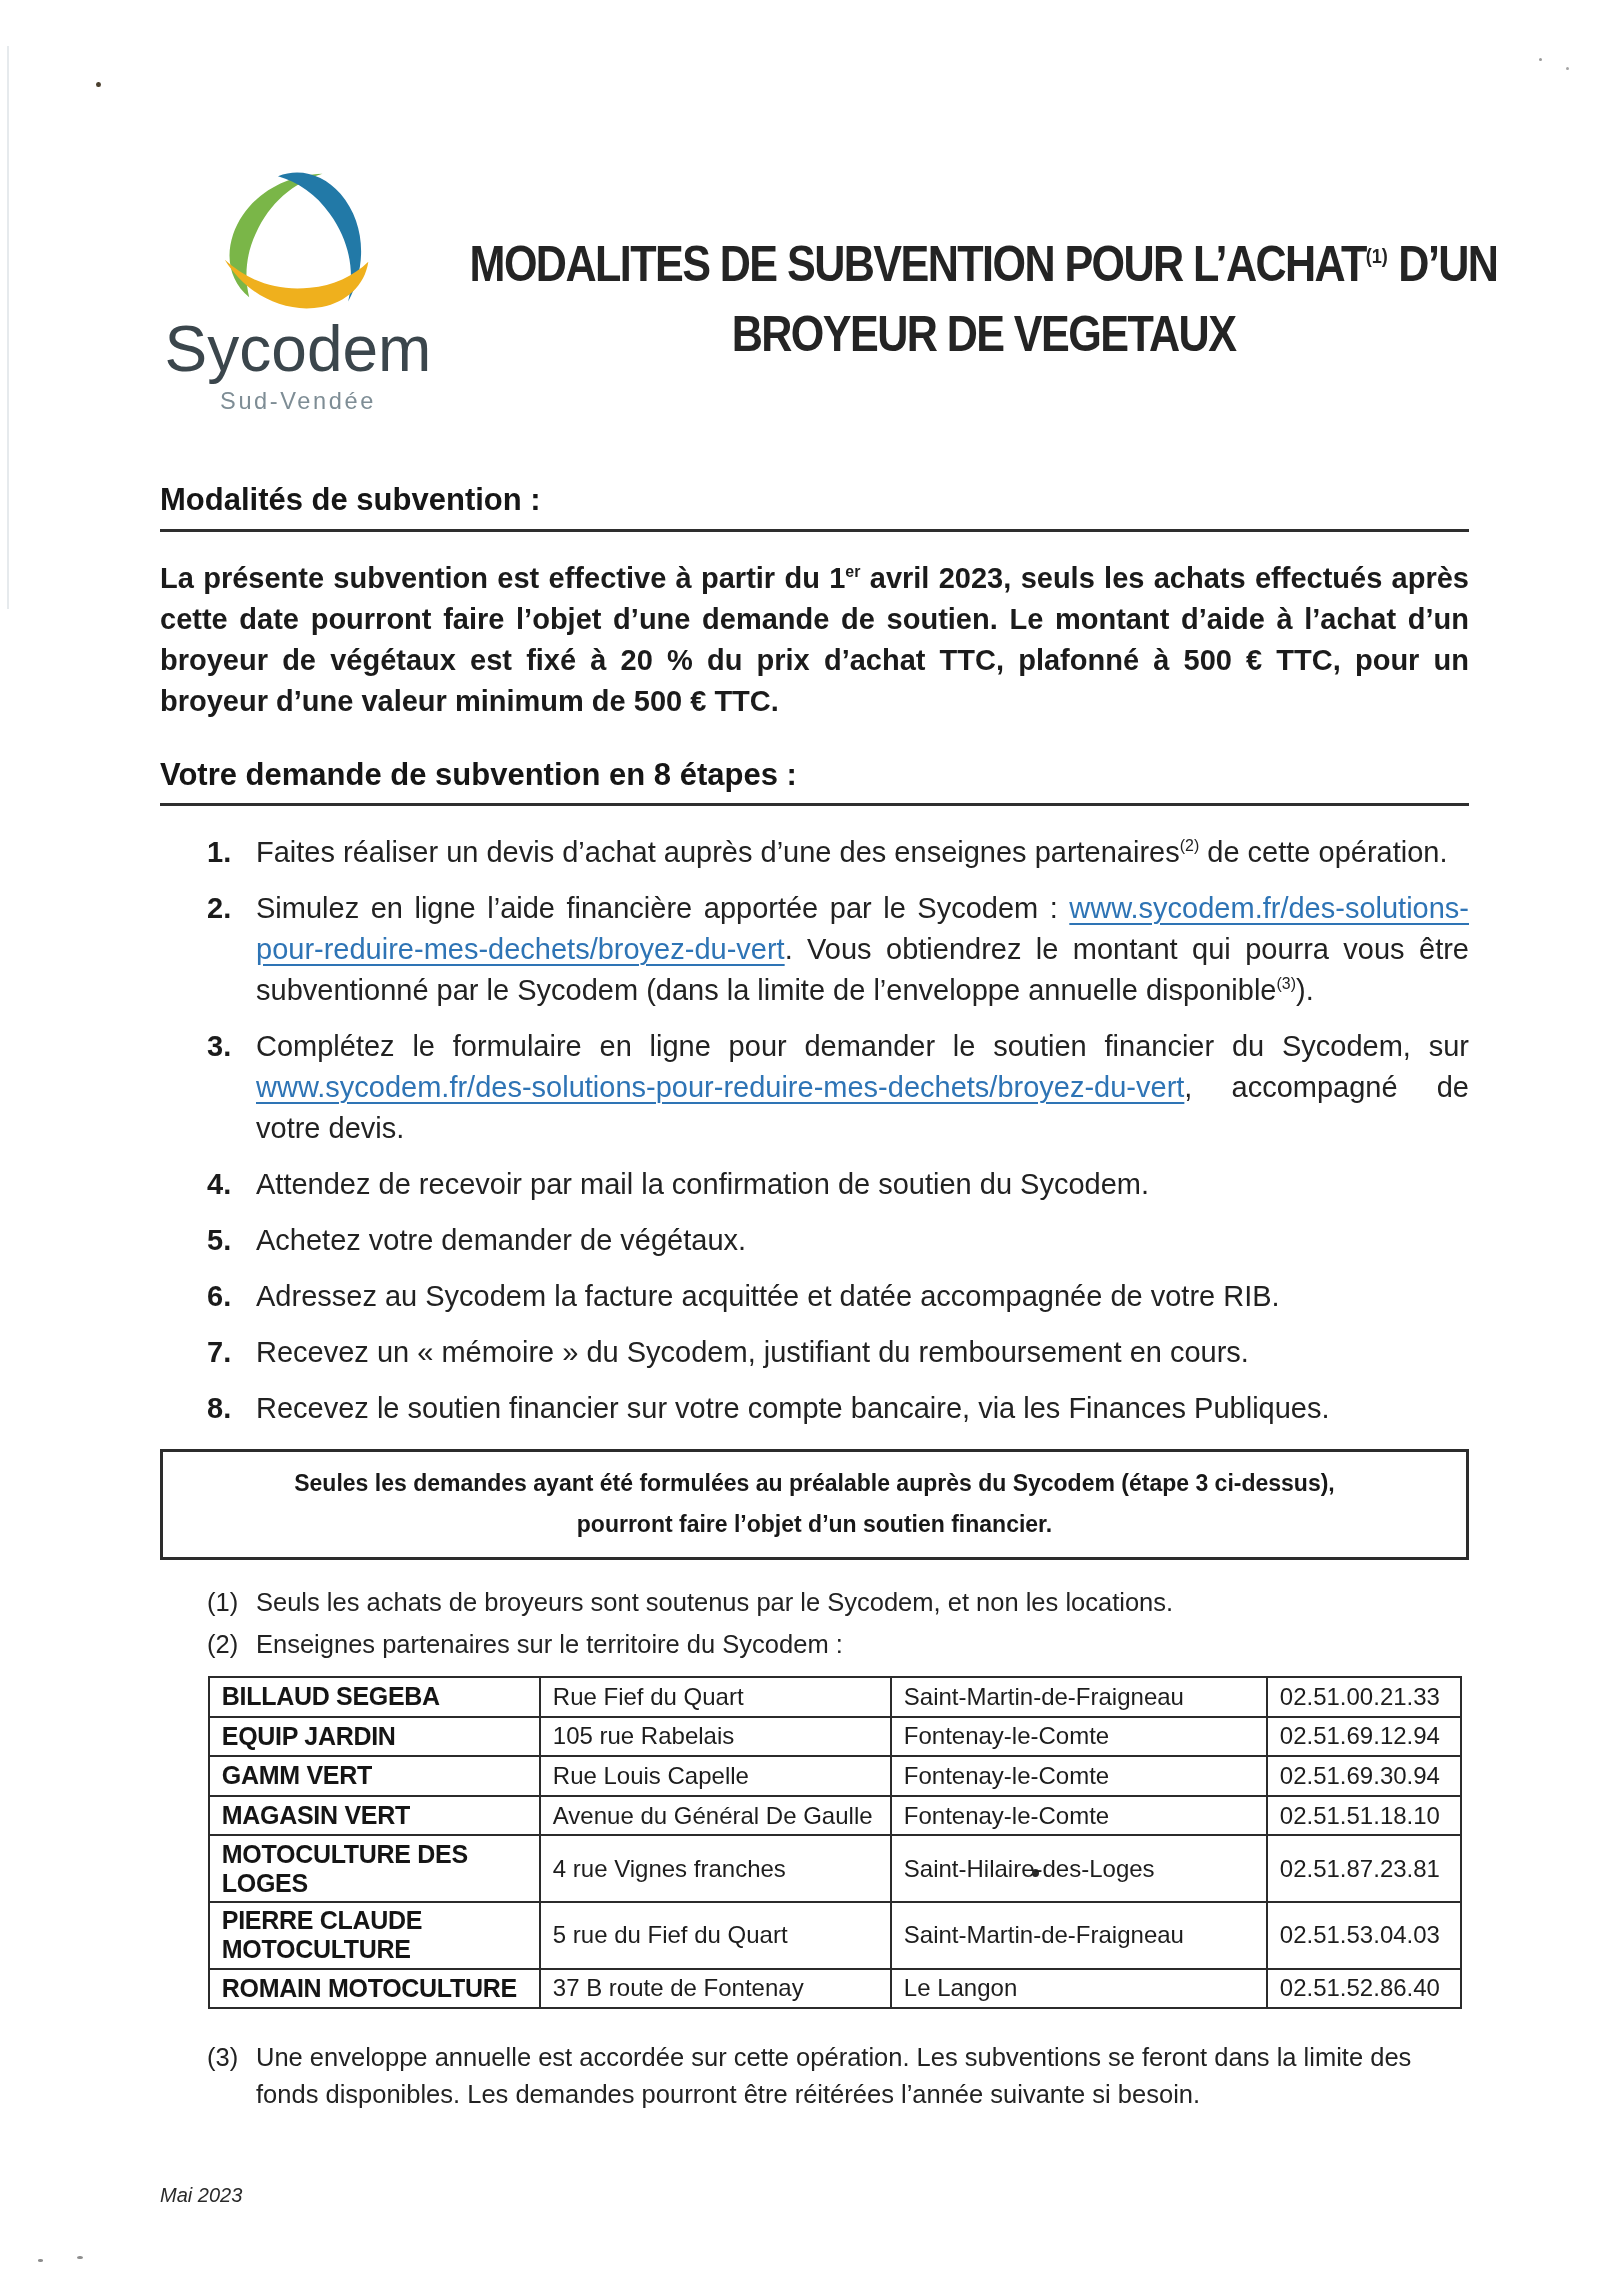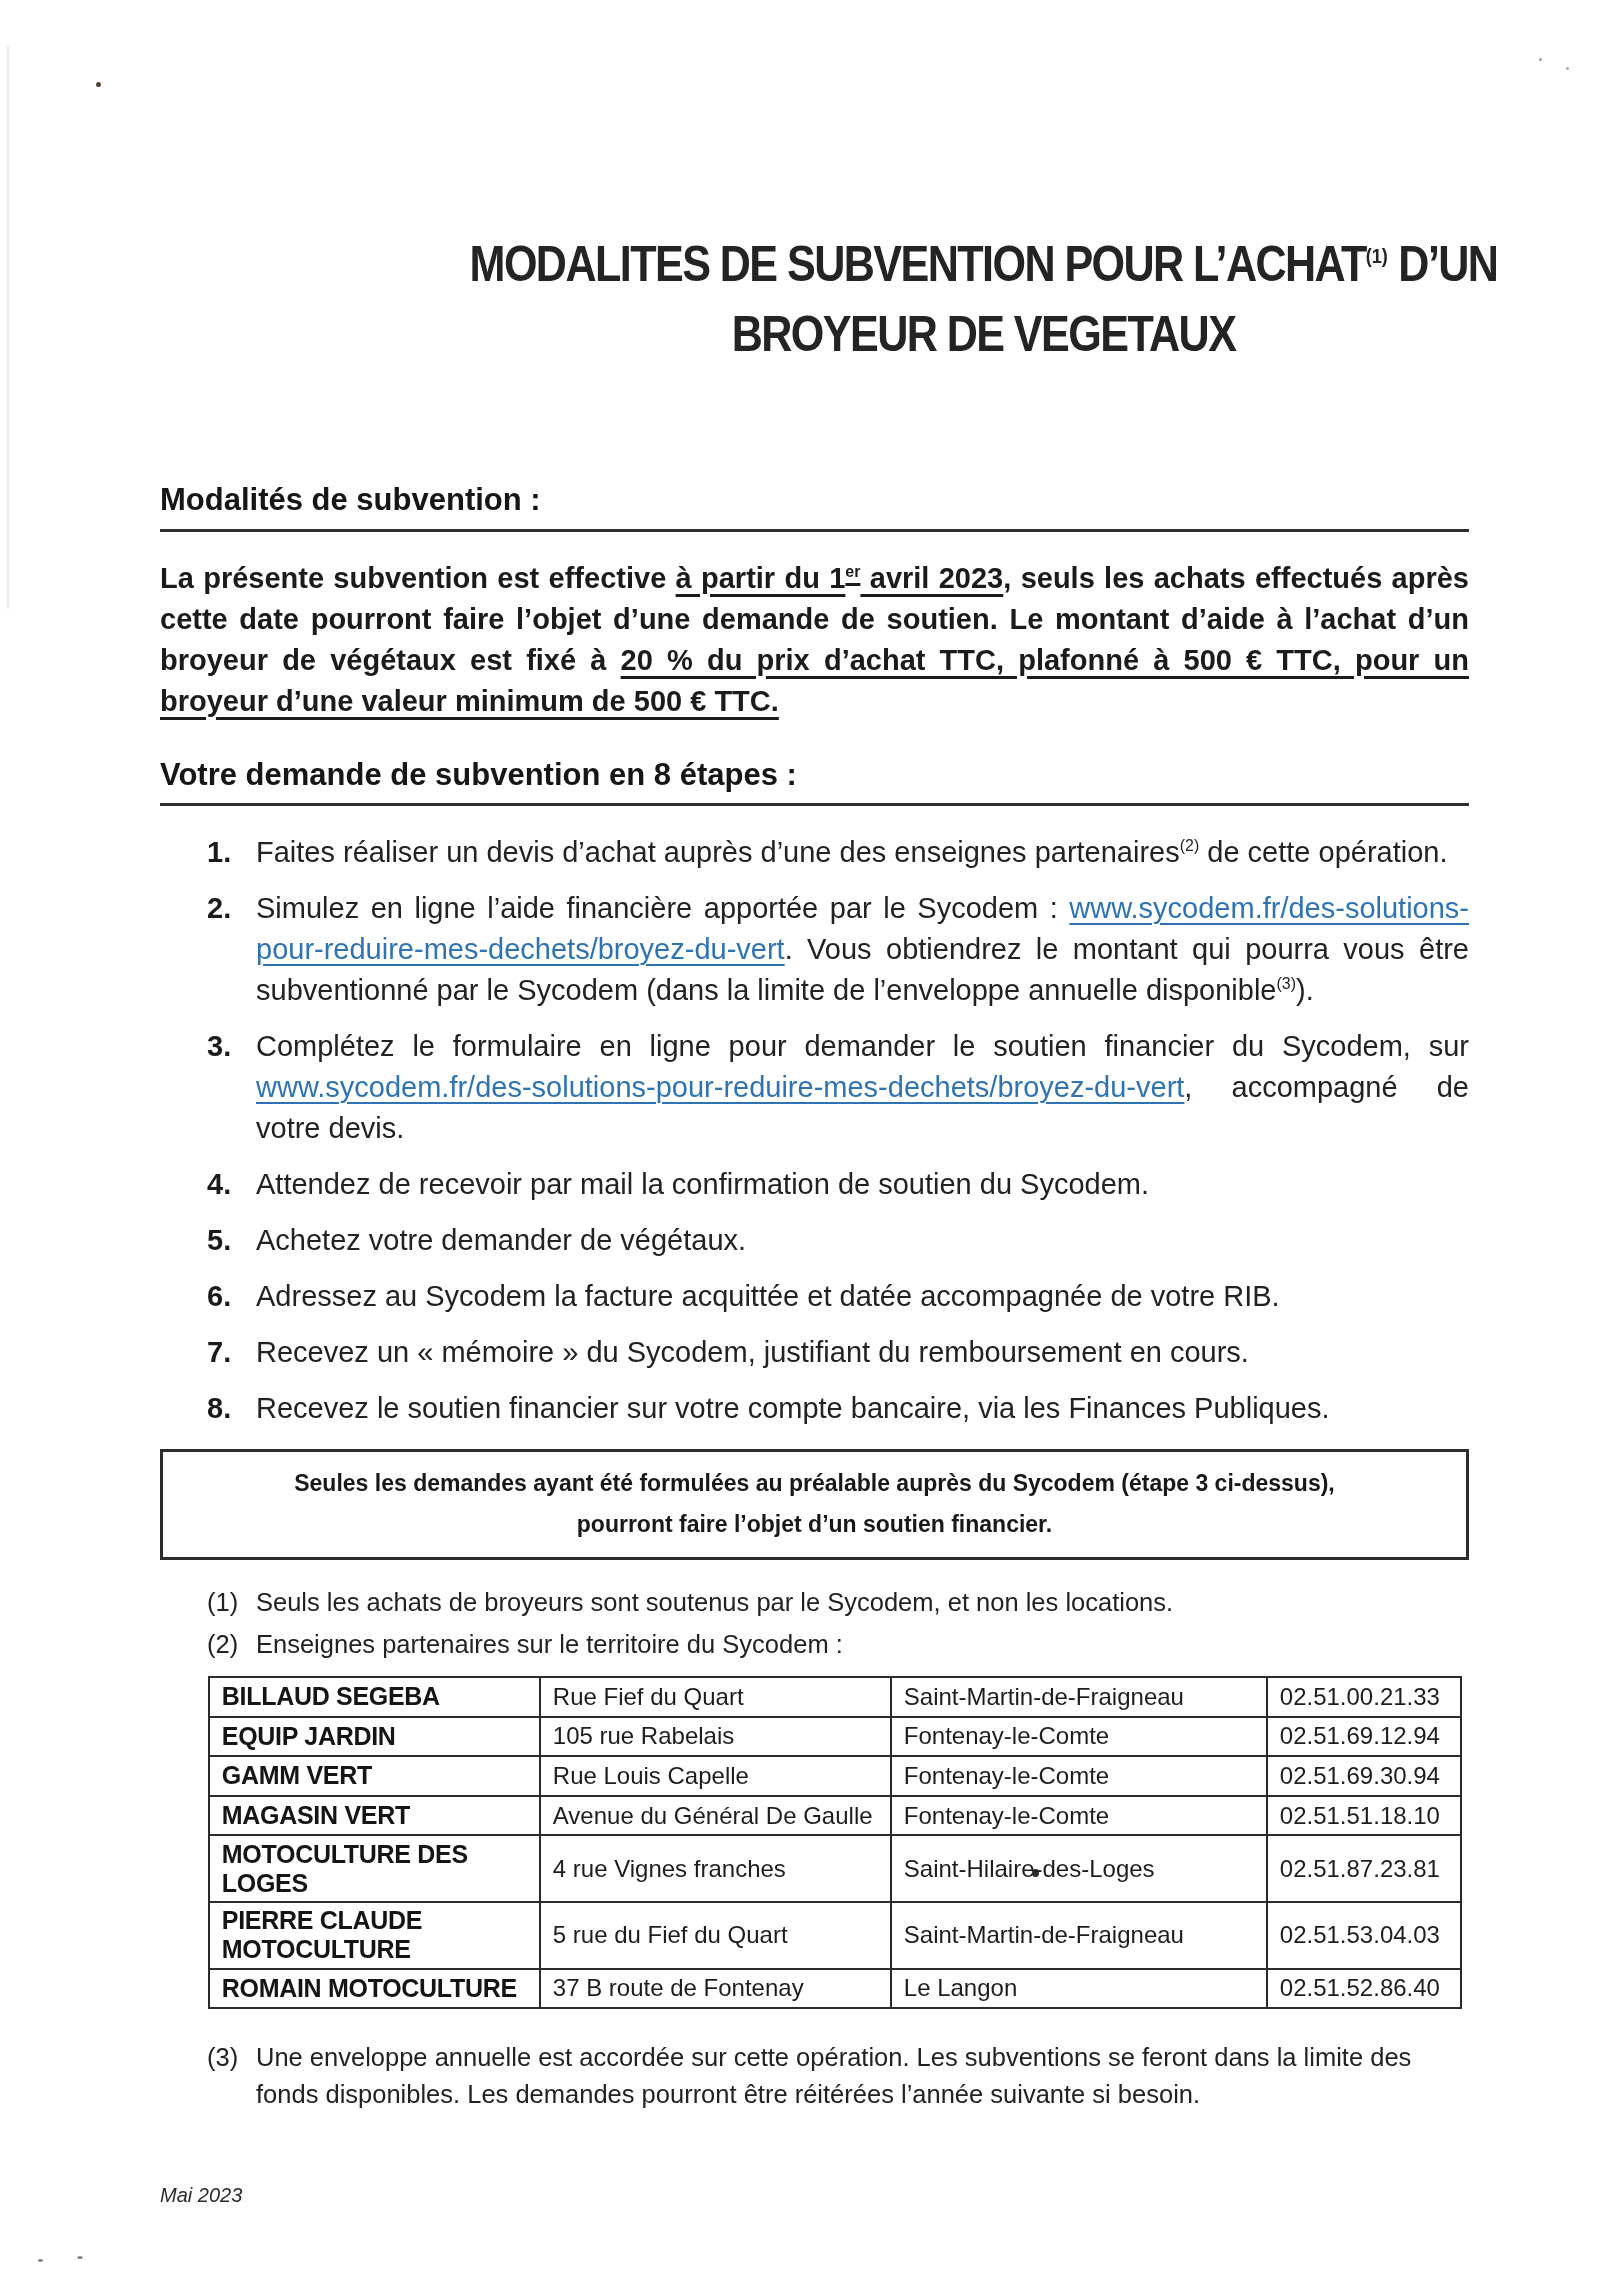--- a/index.html
+++ b/index.html
@@ -26,21 +26,21 @@
   
   .content{position:absolute;left:160px;top:482px;width:1309px;}
   h2.sec{
     font-size:31px;font-weight:bold;color:#161616;margin:0 0 26px 0;
     border-bottom:3.9px solid #2e2e2e;padding-bottom:10.5px;
   }
   .intro{
     font-size:29px;font-weight:bold;line-height:41px;text-align:justify;
     margin:0 0 35px 0;color:#1b1b1b;
   }
-  .u{text-decoration:underline;text-decoration-thickness:2.6px;text-underline-offset:5.9px;}
+  .u{text-decoration-thickness:2.6px;text-underline-offset:5.9px;}
   .supseg{font-size:0.55em;vertical-align:super;line-height:0;}
   .steps{font-size:29px;line-height:41px;color:#222;margin-top:3.9px;}
   .step{position:relative;padding-left:96px;margin-bottom:15px;}
   .step .num{position:absolute;left:47px;top:0;font-weight:bold;color:#1b1b1b;}
   .step.justify .body{text-align:justify;}
   .link{color:#2e74b5;text-decoration:underline;text-decoration-thickness:2px;text-underline-offset:5.2px;cursor:pointer;}
   .notice{
     border:3.3px solid #2c2c2c;margin:19.6px 0 23.6px 0;padding:11.8px 19.6px;
     text-align:center;font-weight:bold;font-size:23px;line-height:41px;color:#181818;
   }
@@ -62,20 +62,31 @@
 <div class="page">
 
   <div class="art-line-left"></div>
   <div class="dot" style="left:96px;top:82px;width:4.6px;height:5.2px;background:#4a3f2e;"></div>
   <div class="dot" style="left:1539px;top:58px;width:3.3px;height:3.3px;background:#9a9a9a;"></div>
   <div class="dot" style="left:1566px;top:67px;width:3.3px;height:3.3px;background:#a5a5a5;"></div>
   <div class="dot" style="left:38px;top:2259px;width:4.6px;height:2.6px;background:#8d8d8d;"></div>
   <div class="dot" style="left:77px;top:2256px;width:5.9px;height:3.3px;background:#8d8d8d;"></div>
   <div class="dot" style="left:1032px;top:1869px;width:6.5px;height:7.9px;background:#2a2a2a;"></div>
 
+  <div class="logo">
+    <svg width="167" height="154" viewBox="-100 -100 200 200" aria-hidden="true">
+      <g transform="rotate(8)">
+        <path d="M 18,-96 C -34,-87 -76,-51 -86,-2 C -92,30 -81,60 -54,76 C -64,51 -66,22 -57,-7 C -45,-49 -18,-79 18,-96 Z" fill="var(--logo-green)"></path>
+        <path d="M 18,-96 C -34,-87 -76,-51 -86,-2 C -92,30 -81,60 -54,76 C -64,51 -66,22 -57,-7 C -45,-49 -18,-79 18,-96 Z" fill="var(--logo-blue)" transform="rotate(120)"></path>
+        <path d="M 18,-96 C -34,-87 -76,-51 -86,-2 C -92,30 -81,60 -54,76 C -64,51 -66,22 -57,-7 C -45,-49 -18,-79 18,-96 Z" fill="var(--logo-yellow)" transform="rotate(240)"></path>
+      </g>
+    </svg>
+    <div class="brand" style="color: rgb(59, 70, 76);">Sycodem</div>
+    <div class="region" style="color: rgb(126, 141, 149);">Sud-Vendée</div>
+  </div>
 
   <h1 class="doc-title">
     <span class="tl1"><span>MODALITES DE SUBVENTION POUR L’ACHAT</span><span class="title-sup">(1)</span><span> D’UN</span></span>
     <span class="tl2">BROYEUR DE VEGETAUX</span>
   </h1>
 
   <div class="content">
 
     <h2 class="sec">Modalités de subvention :</h2>
 

